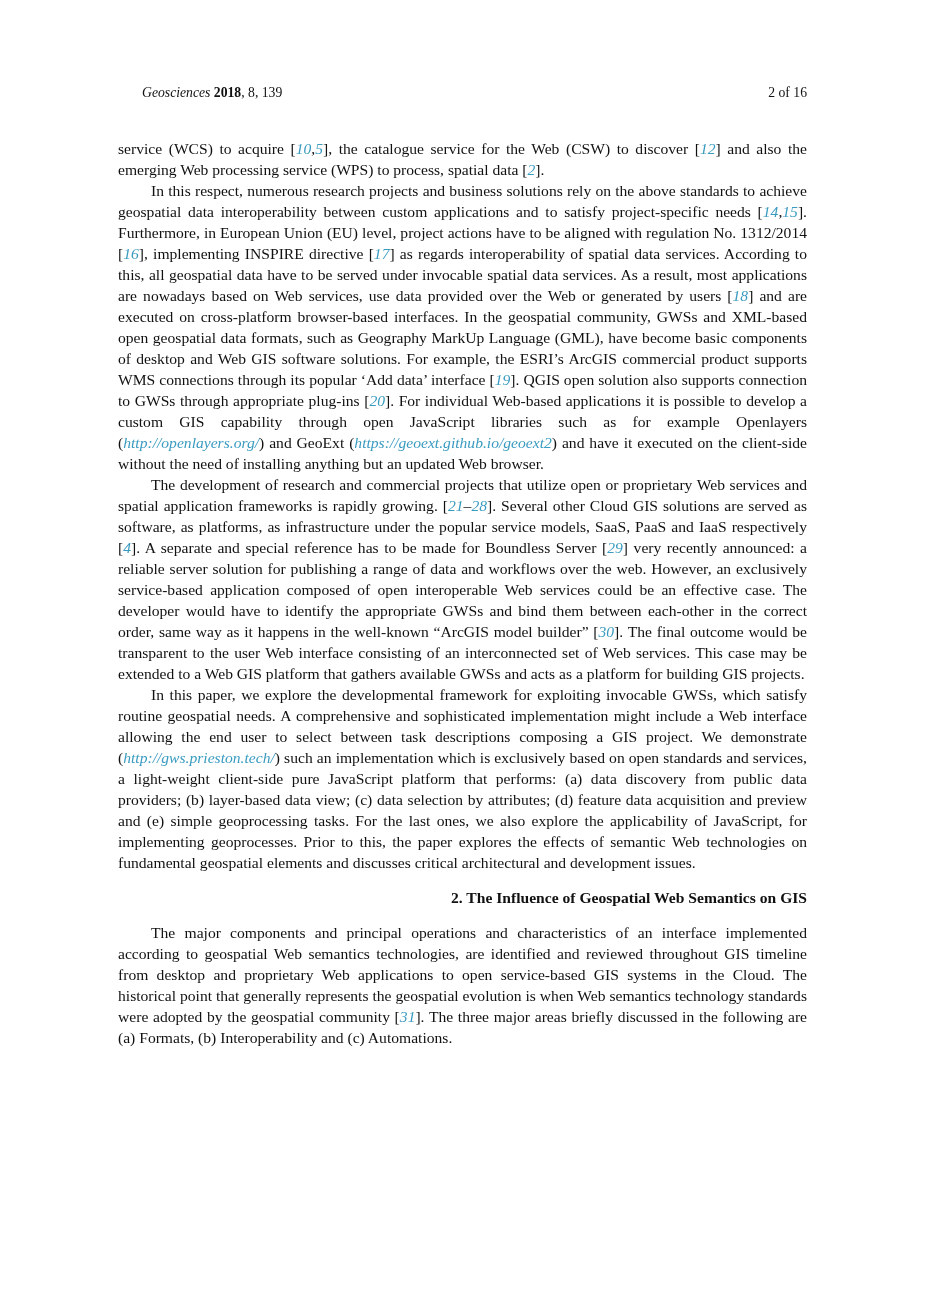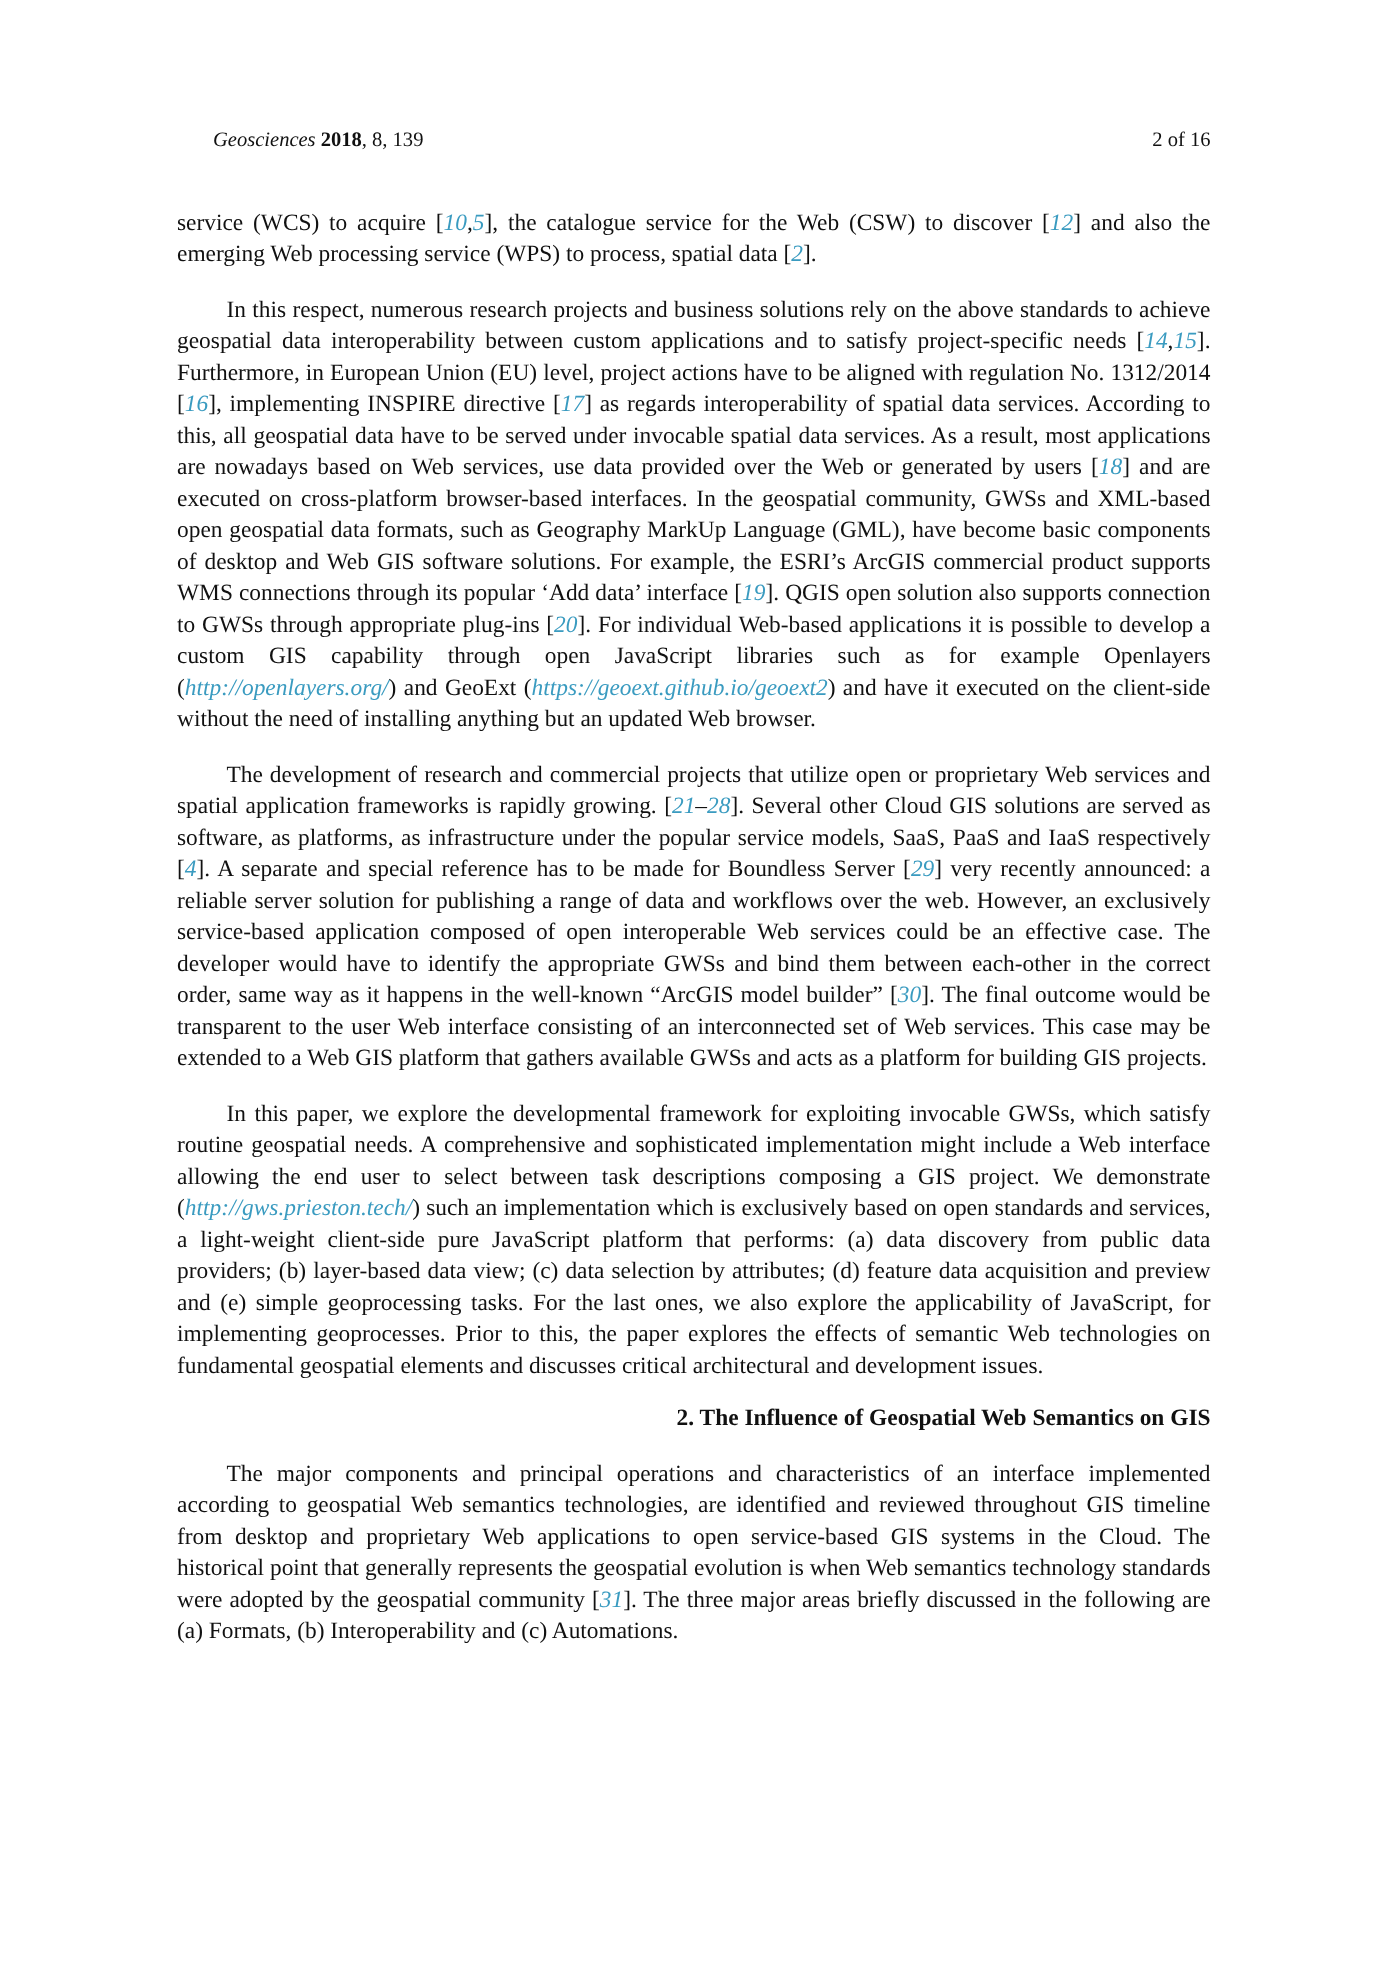--- a/index.html
+++ b/index.html
@@ -31,21 +31,21 @@
   .journal-name { font-style: italic; }
   .journal-year { font-weight: bold; }
   .doc-body { }
   .para {
     margin: 0;
     font-size: 15.6px;
     line-height: 21px;
     text-align: justify;
     color: #111111;
   }
-  .para.indent { text-indent: 33px; margin-top: 16px; }
+  .para.indent { text-indent: 33px; }
   .section-heading {
     font-size: 15.6px;
     line-height: 21px;
     font-weight: bold;
     margin: 14px 0 14px 0;
     color: #111111;
     text-align: right;
   }
   .link {
     color: var(--link-color, #3a9bc0);

